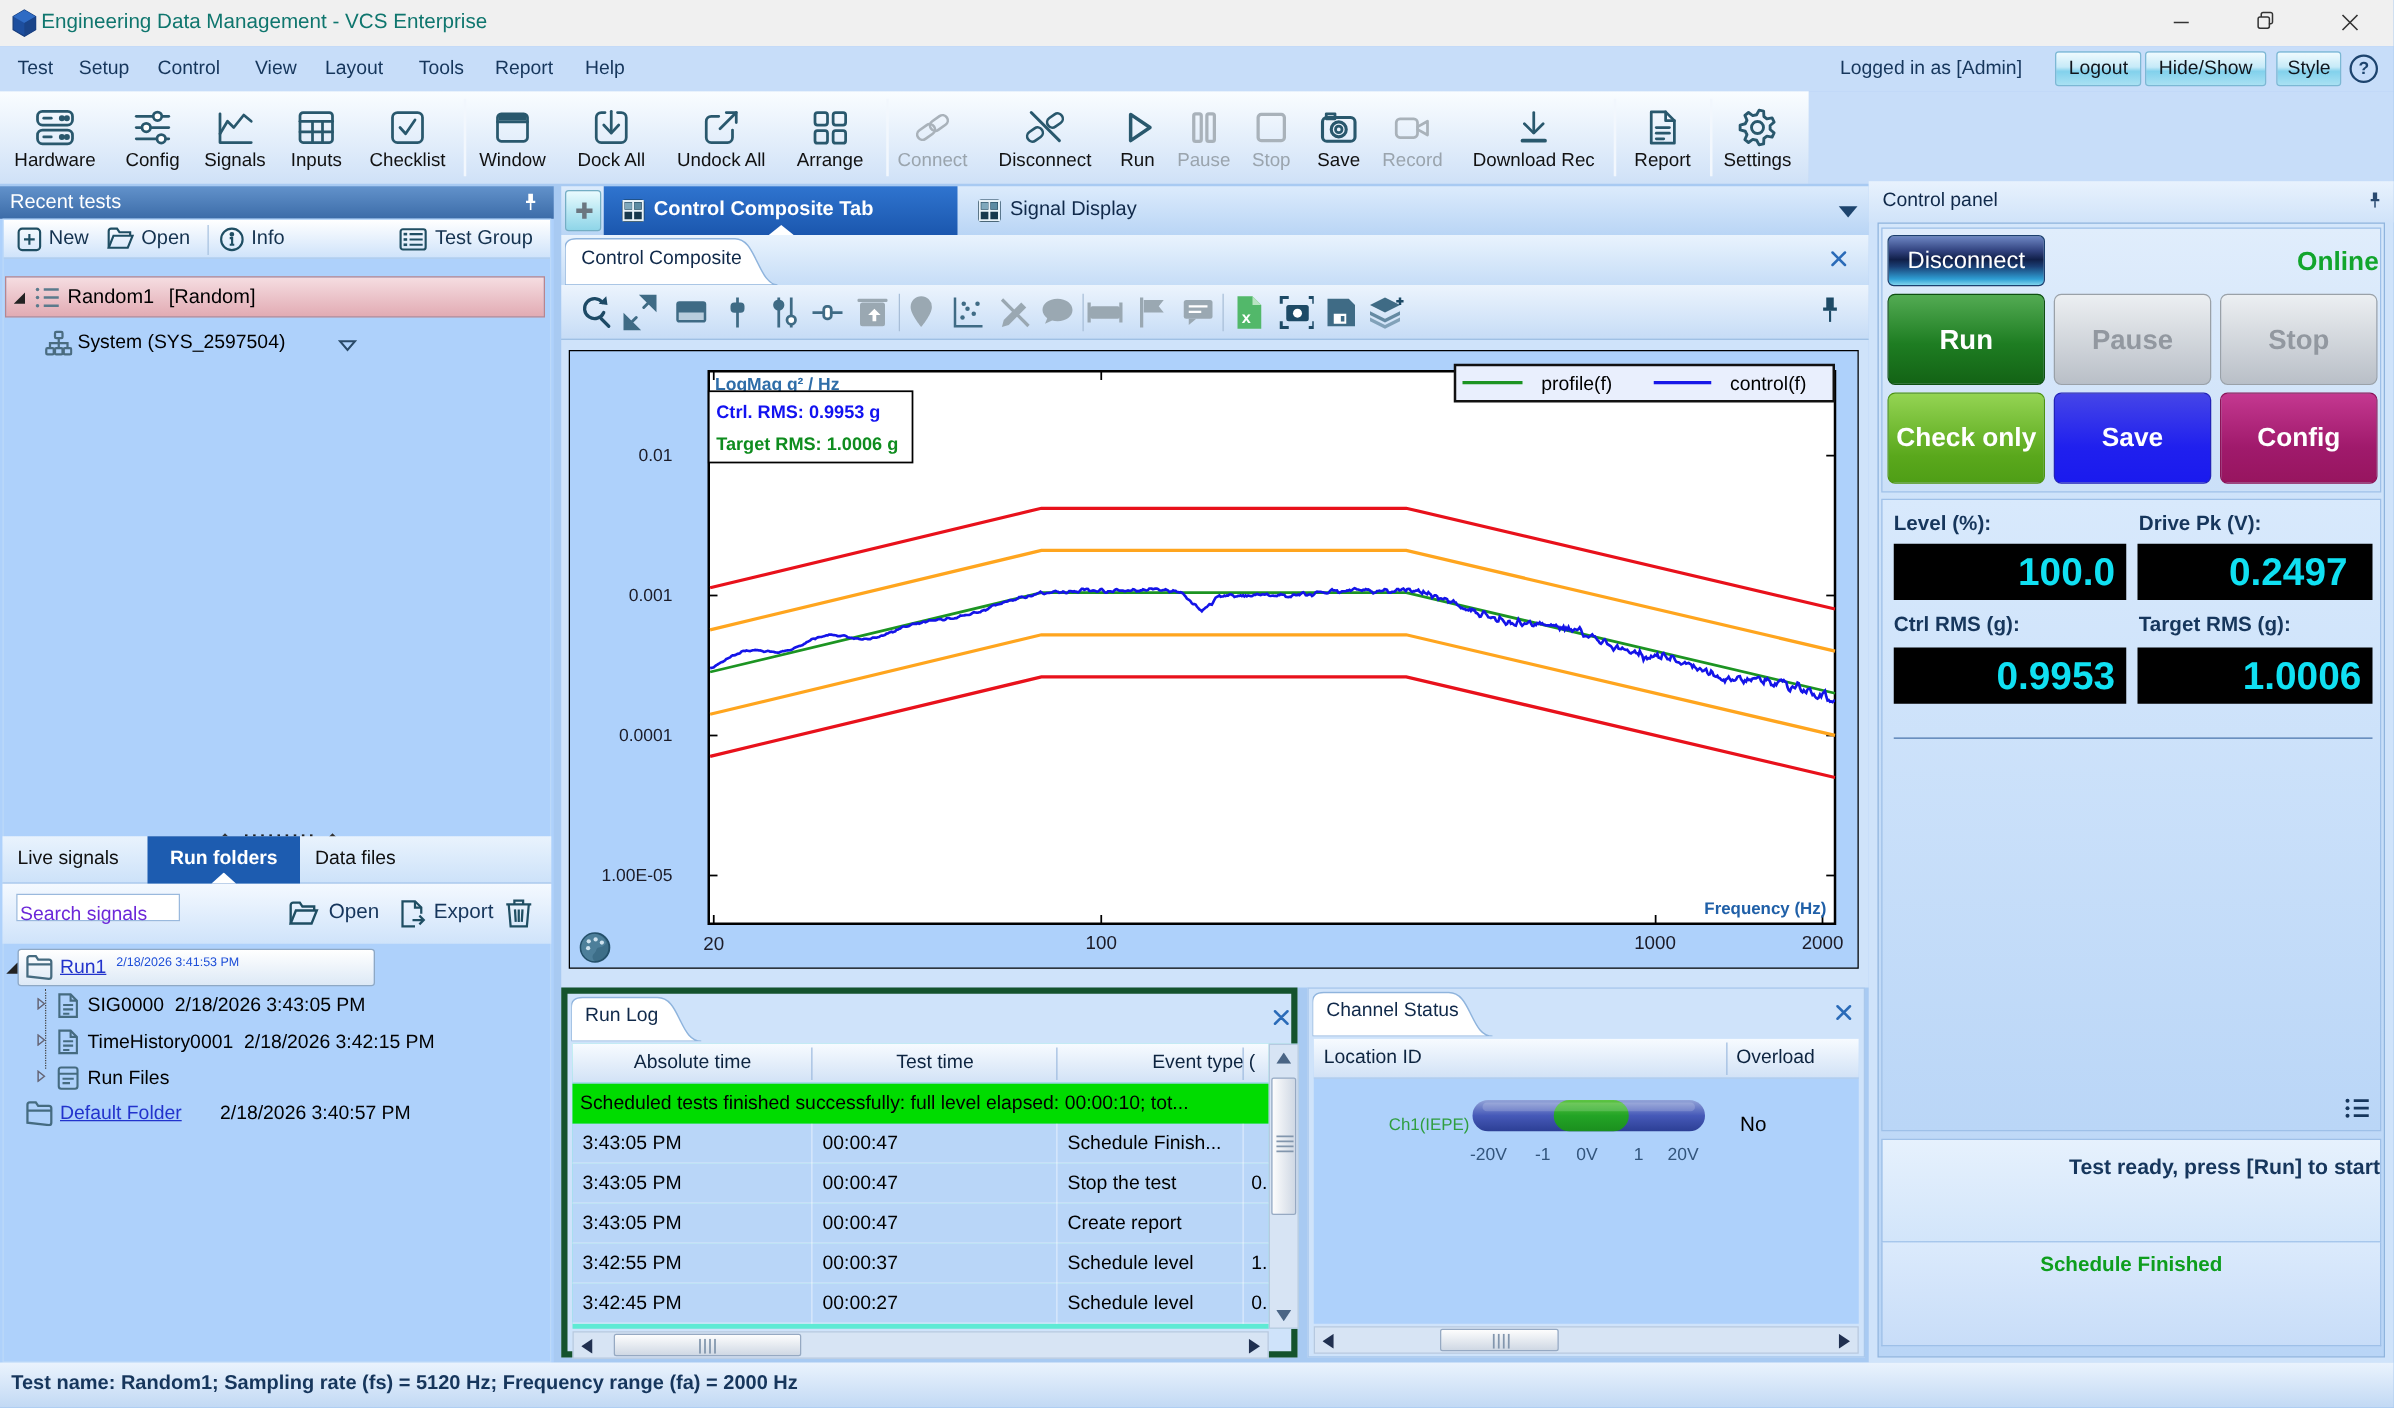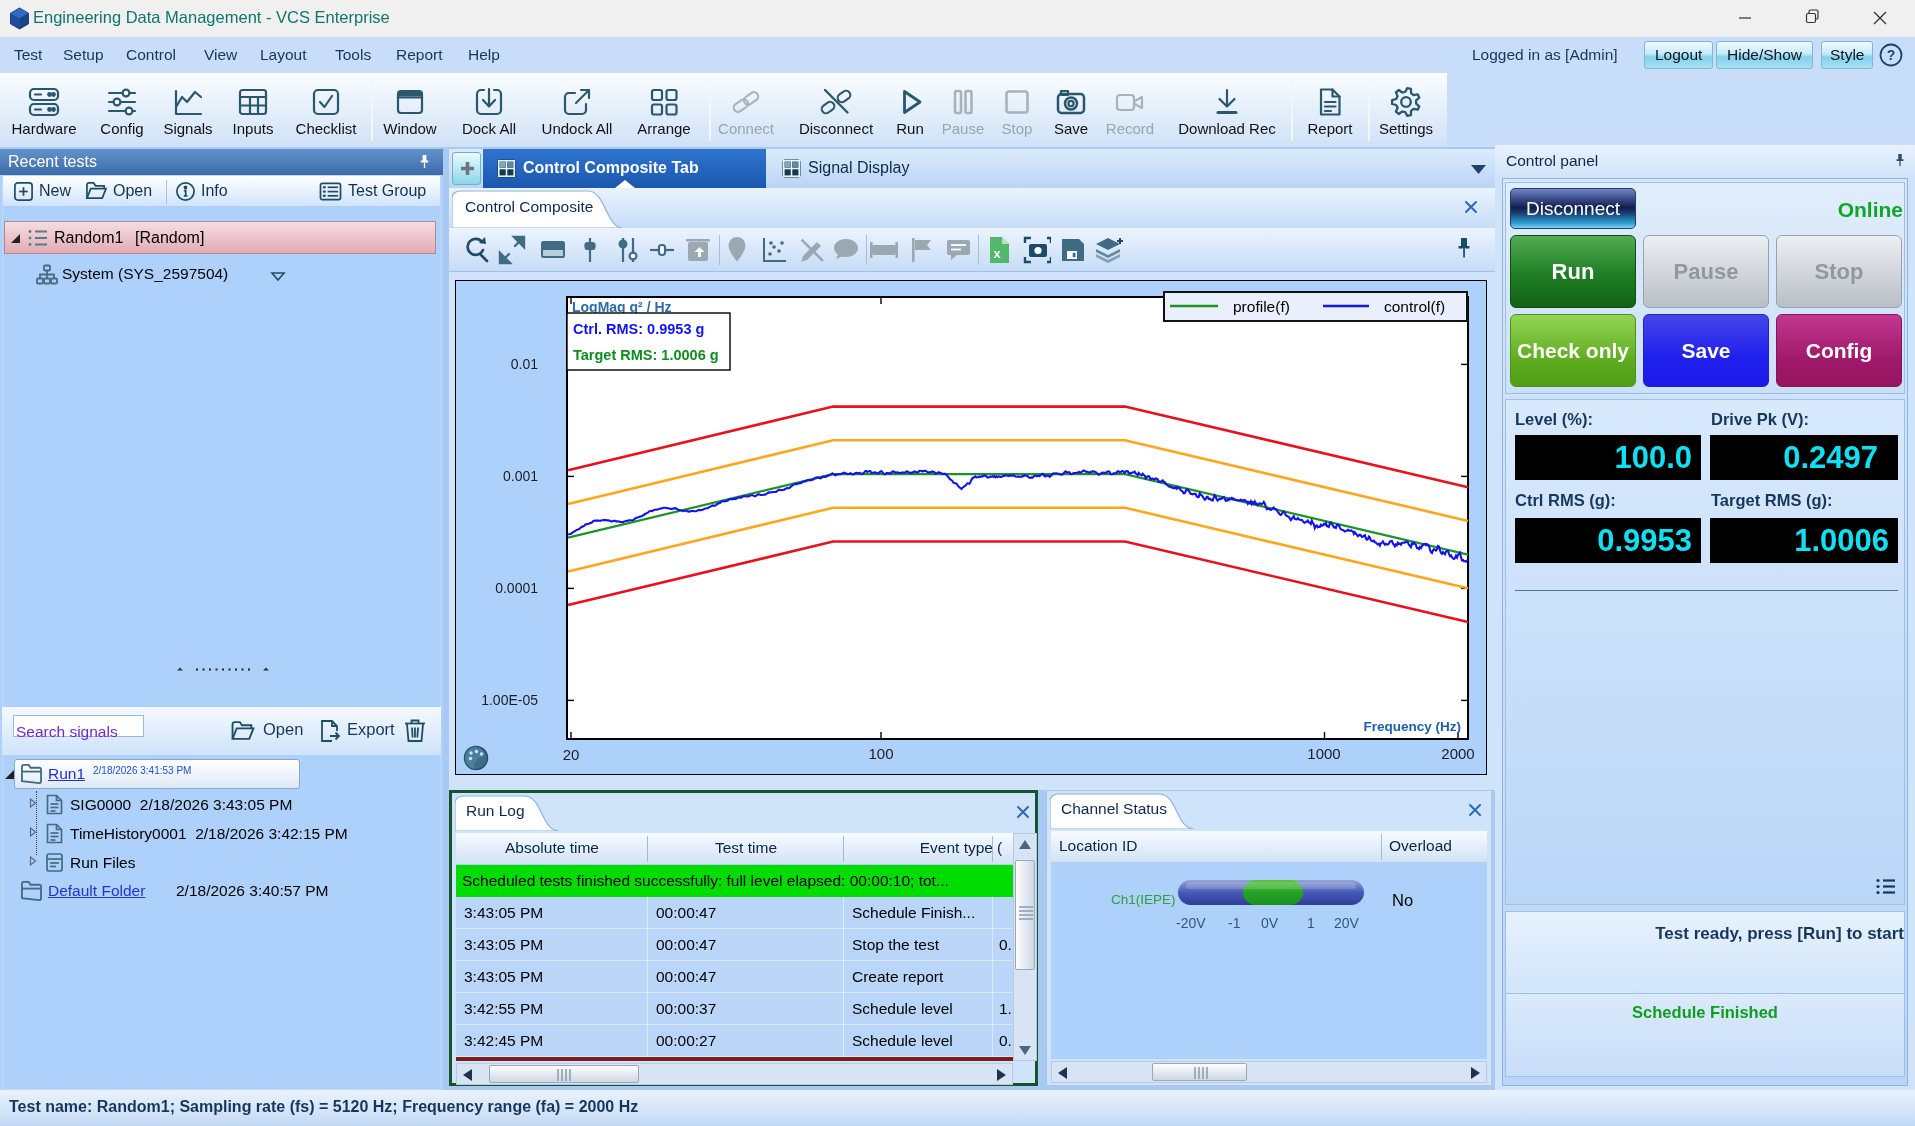--- a/index.html
+++ b/index.html
@@ -267,20 +267,29 @@
           <rect x="215.5" y="3.5" width="2" height="2"></rect>
           <rect x="222" y="3.5" width="2" height="2"></rect>
           <rect x="228.5" y="3.5" width="2" height="2"></rect>
           <rect x="235" y="3.5" width="2" height="2"></rect>
           <rect x="241.5" y="3.5" width="2" height="2"></rect>
           <rect x="248" y="3.5" width="2" height="2"></rect>
         </g>
       </svg>
  </div>
 
+ <div class="abs" style="left:2px;top:520px;width:439px;height:38px;background:linear-gradient(#e9f3fd,#cde2f9);border-bottom:1px solid #aac6e8">
+  <div class="abs" style="left:12px;top:9px;font-size:15.5px;color:#101010">Live signals</div>
+  <div class="abs" style="left:116px;top:0;width:122px;height:38px;background:#1d5cb0;color:#fff;font-weight:bold;font-size:15.5px;text-align:center;line-height:36px">Run folders
+    <svg class="abs" style="left:51px;top:29px" width="20" height="9" viewBox="0 0 20 9">
+          <polygon points="10,0 20,9 0,9" fill="#fff"></polygon>
+        </svg>
+  </div>
+  <div class="abs" style="left:250px;top:9px;font-size:15.5px;color:#101010">Data files</div>
+ </div>
 
  <div class="abs" style="left:2px;top:558px;width:439px;height:48px;background:linear-gradient(#f4f9ff,#cfe3fa)">
   <div class="abs" style="left:11px;top:8px;width:131px;height:22px;background:#fff;border:1px solid #9ab9dd;line-height:31px;padding-left:2px;font-size:15.5px;color:#6d28d9">Search signals</div>
   <svg class="abs" style="left:228px;top:13px" width="26" height="23" viewBox="0 0 24 22" fill="none" stroke="#1f4e63" stroke-width="1.8">
         <path d="M2 18 V4 a2 2 0 0 1 2 -2 h5 l2 3 h9 v3"></path>
         <path d="M2 18 l4 -10 h16 l-4 10 z"></path>
       </svg>
   <div class="abs" style="left:261px;top:13px;font-size:16.5px;color:#16365c">Open</div>
   <svg class="abs" style="left:316px;top:12px" width="24" height="24" viewBox="0 0 24 24" fill="none" stroke="#1f4e63" stroke-width="1.8">
         <path d="M14 22 H4 V2 h10 l5 5 v5"></path>
@@ -580,29 +589,29 @@
       <g fill="#cfe2ee">
         <circle cx="8" cy="8" r="1.7"></circle>
         <circle cx="13.5" cy="6.5" r="1.7"></circle>
         <circle cx="18.5" cy="9" r="1.7"></circle>
         <circle cx="7.5" cy="13.5" r="1.7"></circle>
       </g>
     </svg>
 
 </div>
 
-<div class="abs" style="left:449px;top:790px;width:589px;height:296px;background:#cfe3fa;border:3px solid #14532d">
+<div class="abs" style="left:449px;top:790px;width:589px;height:296px;background:#cfe3fa;border:5px solid #14532d">
   <svg class="abs" style="left:3px;top:2px" width="116" height="36" viewBox="0 0 116 36">
       <path d="M0 36 V9 Q0 1 9 1 H69 c10 0 14 10 18 18 c4 8 8 17 17 17 z" fill="#ffffff" stroke="#8fb4dd" stroke-width="1.2"></path>
     </svg>
   <div class="abs" style="left:14px;top:9px;font-size:15.5px;color:#10294a">Run Log</div>
   <svg class="abs" style="left:564px;top:12px" width="14" height="14" viewBox="0 0 14 14" stroke="#2a6bb8" stroke-width="2" stroke-linecap="round">
       <path d="M2 2 L12 12 M12 2 L2 12"></path>
     </svg>
-  <div class="abs" style="left:4px;top:40px;width:581px;height:228px;background:#7f1d1d">
+  <div class="abs" style="left:4px;top:40px;width:581px;height:228px;background:#5eead4">
 
     <div class="abs" style="left:0;top:0;width:557px;height:32px;background:linear-gradient(#f7fbff,#d2e2f6);border-bottom:1px solid #b4cdec">
       <div class="abs" style="left:0;top:6px;width:192px;text-align:center;font-size:15.5px;color:#0d2440">Absolute time</div>
       <div class="abs" style="left:192px;top:6px;width:196px;text-align:center;font-size:15.5px;color:#0d2440">Test time</div>
       <div class="abs" style="left:388px;top:6px;width:149px;text-align:right;font-size:15.5px;color:#0d2440">Event type</div>
       <div class="abs" style="left:541px;top:6px;font-size:15.5px;color:#0d2440">(</div>
       <div class="abs" style="left:191px;top:3px;width:1px;height:26px;background:#9fbcdf"></div>
       <div class="abs" style="left:387px;top:3px;width:1px;height:26px;background:#9fbcdf"></div>
       <div class="abs" style="left:536px;top:3px;width:1px;height:26px;background:#9fbcdf"></div>
     </div>

